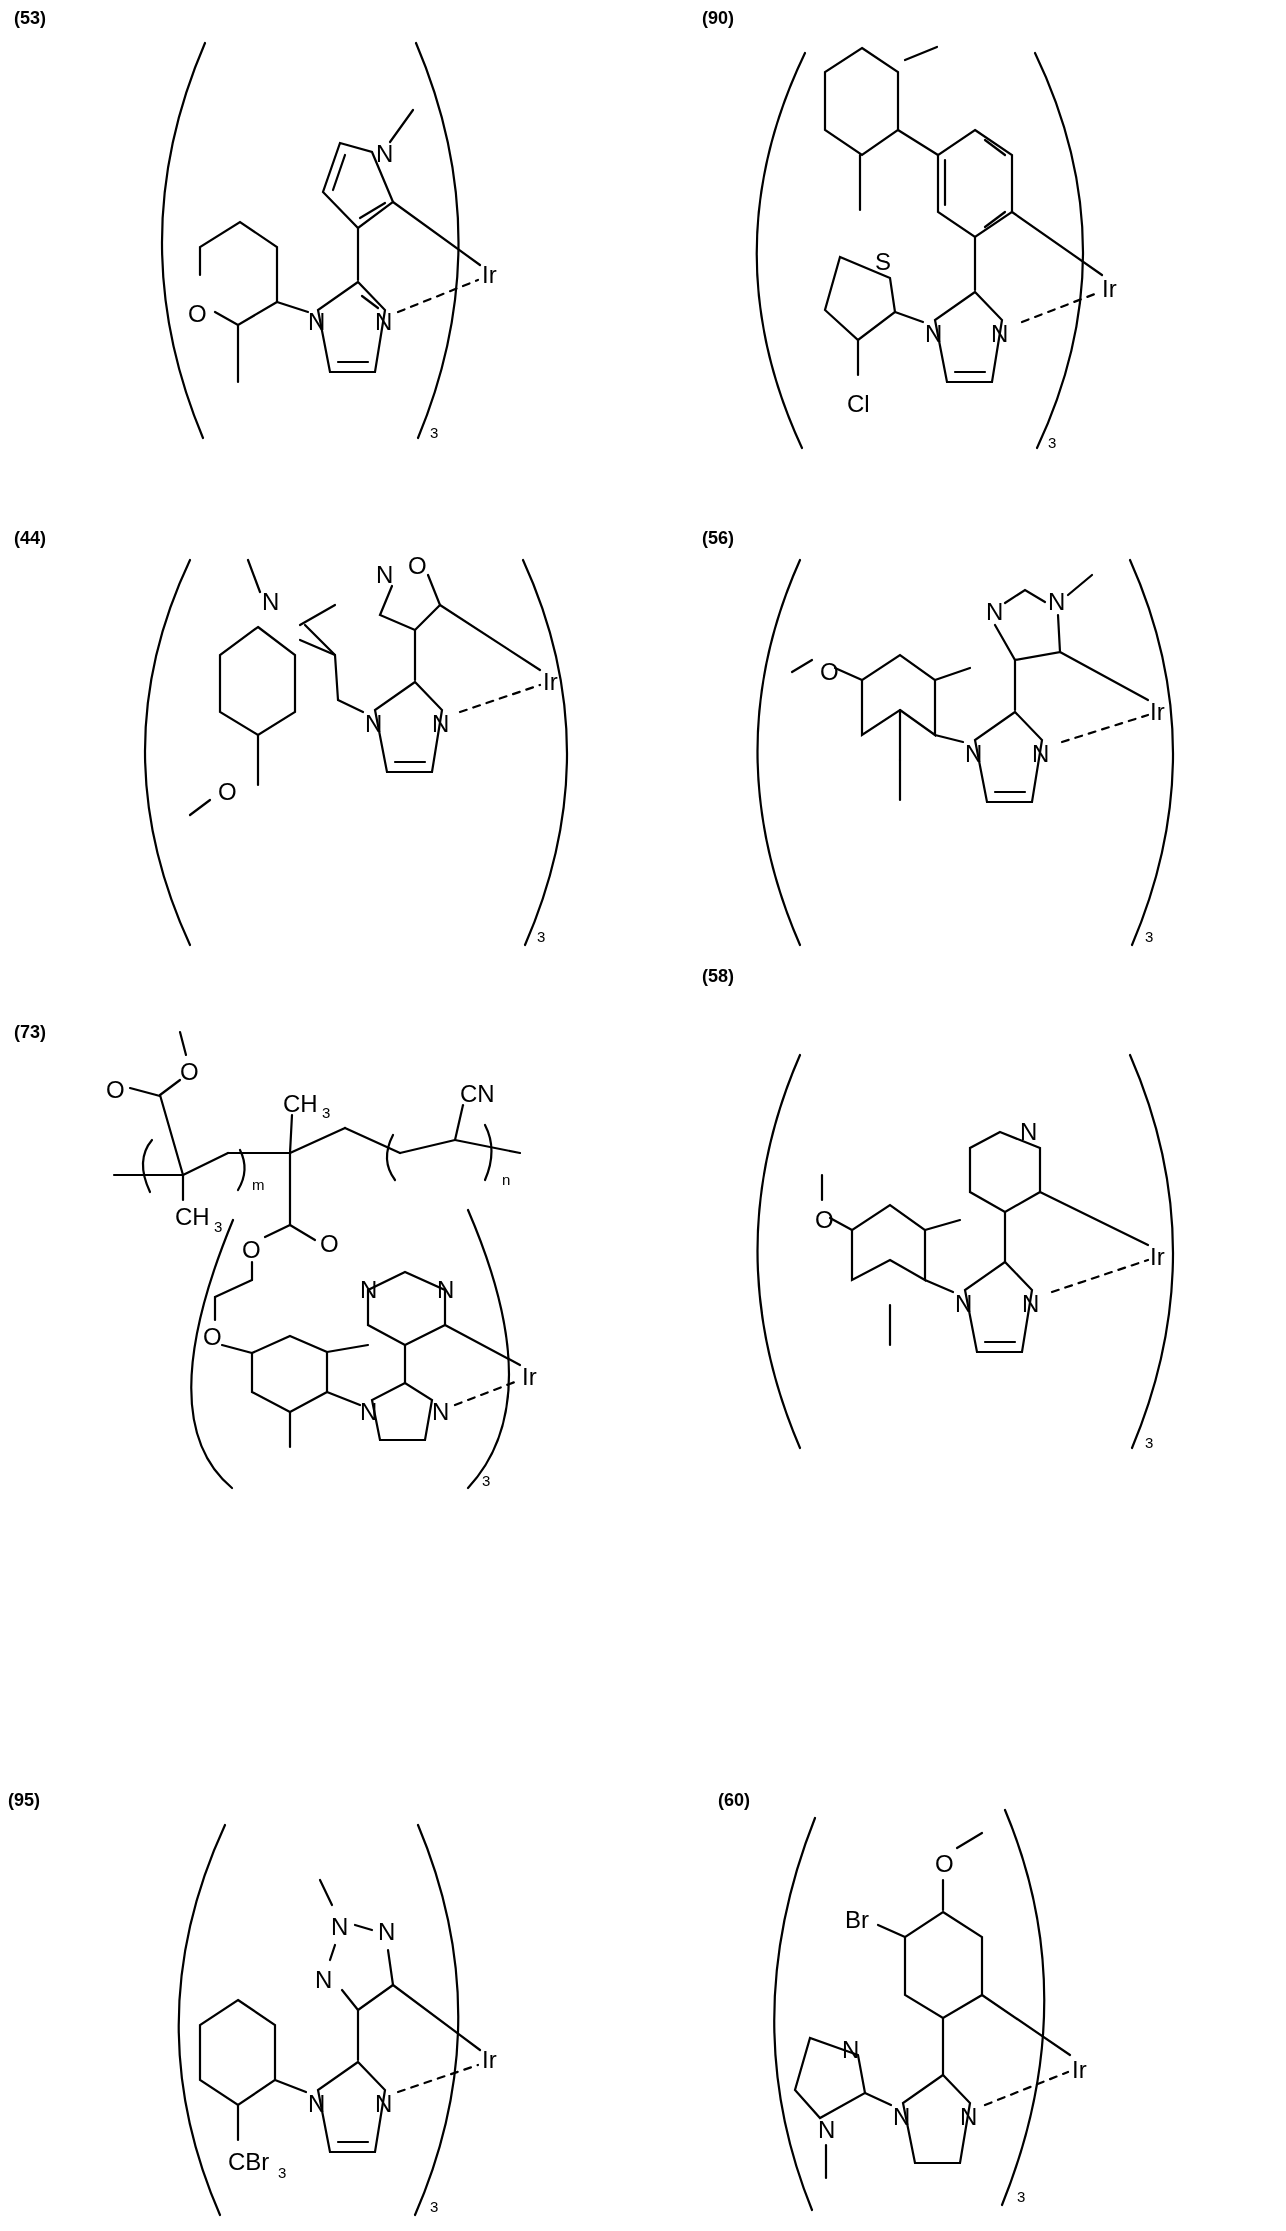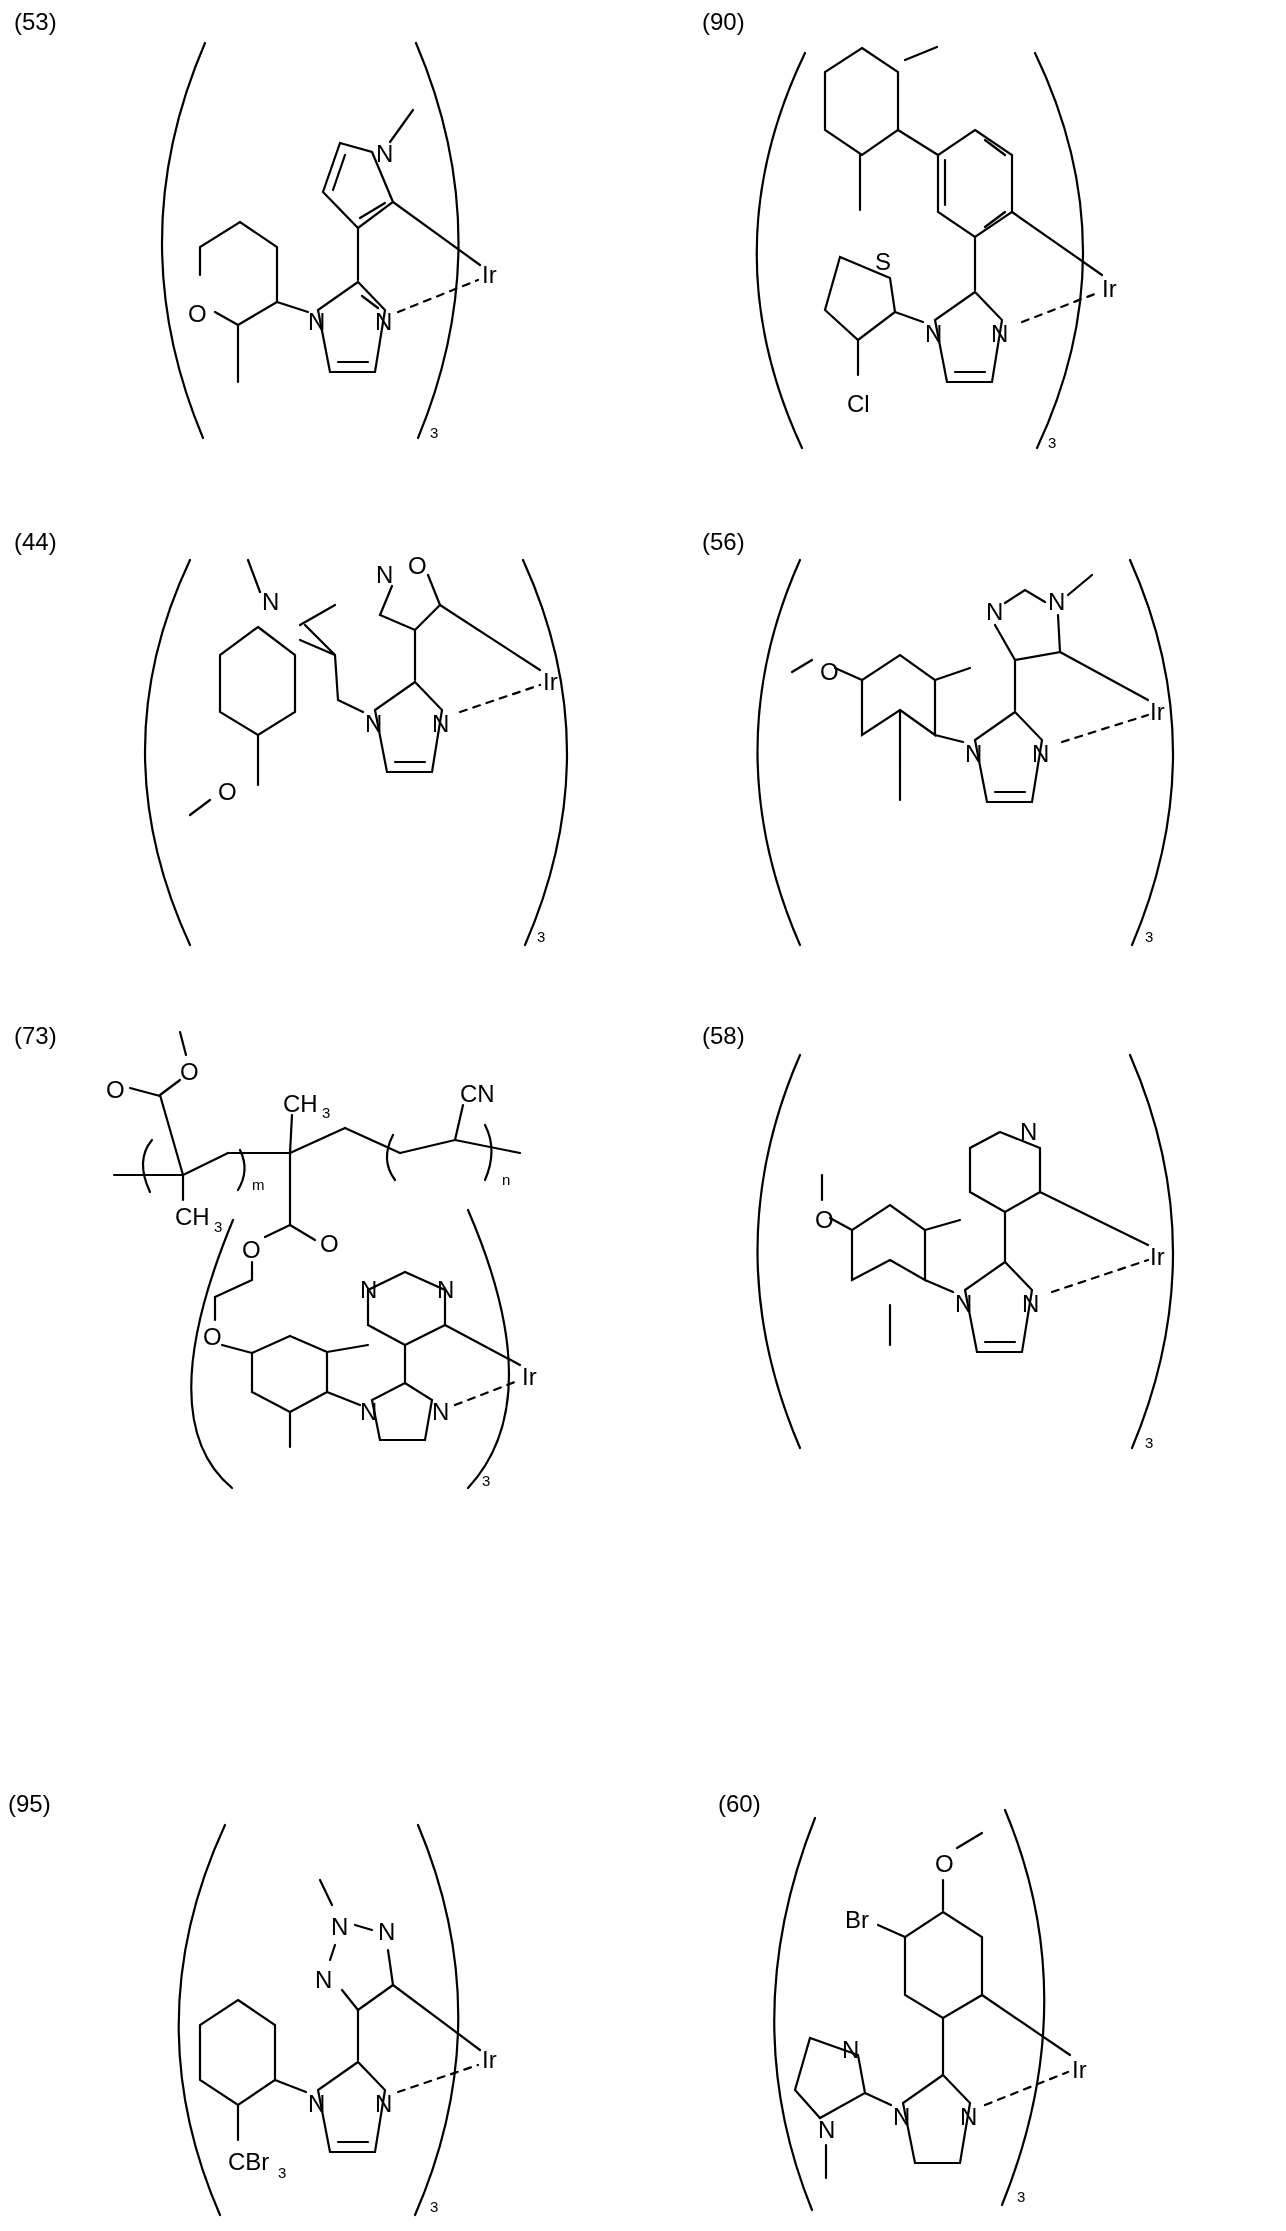--- a/index.html
+++ b/index.html
@@ -1,32 +1,32 @@
 <!DOCTYPE html>
 <html><head>
 <meta charset="utf-8">
 <style>
   html,body{margin:0;padding:0;background:#ffffff;}
   body{width:1286px;height:2231px;position:relative;overflow:hidden;font-family:"Liberation Sans",sans-serif;color:#000;}
-  .label{position:absolute;font-weight:normal;font-size:24px;font-family:"Liberation Sans",sans-serif;}
+  .label{position:absolute;font-weight:bold;font-size:18px;font-family:"Liberation Sans",sans-serif;}
   svg{position:absolute;left:0;top:0;}
   svg text{font-family:"Liberation Sans",sans-serif;font-size:24px;fill:#000;}
   svg text.sub{font-size:15px;}
   svg line, svg path, svg polyline, svg polygon{stroke:#000;stroke-width:2.2;fill:none;stroke-linecap:round;}
   .dash{stroke-dasharray:7 7;}
 </style>
 </head>
 <body>
 
 <div class="label" style="left:14px;top:8px;">(53)</div>
 <div class="label" style="left:702px;top:8px;">(90)</div>
 <div class="label" style="left:14px;top:528px;">(44)</div>
 <div class="label" style="left:702px;top:528px;">(56)</div>
 <div class="label" style="left:14px;top:1022px;">(73)</div>
-<div class="label" style="left:702px;top:1022px;">(58)</div>
+<div class="label" style="left:702px;top:966px;">(58)</div>
 <div class="label" style="left:8px;top:1790px;">(95)</div>
 <div class="label" style="left:718px;top:1790px;">(60)</div>
 
 <svg width="1286" height="2231" viewBox="0 0 1286 2231">
 
   <g>
     <path d="M205,43 Q120,240 203,438"></path>
     <path d="M416,43 Q500,240 418,438"></path>
     <text x="430" y="438" class="sub">3</text>
 

